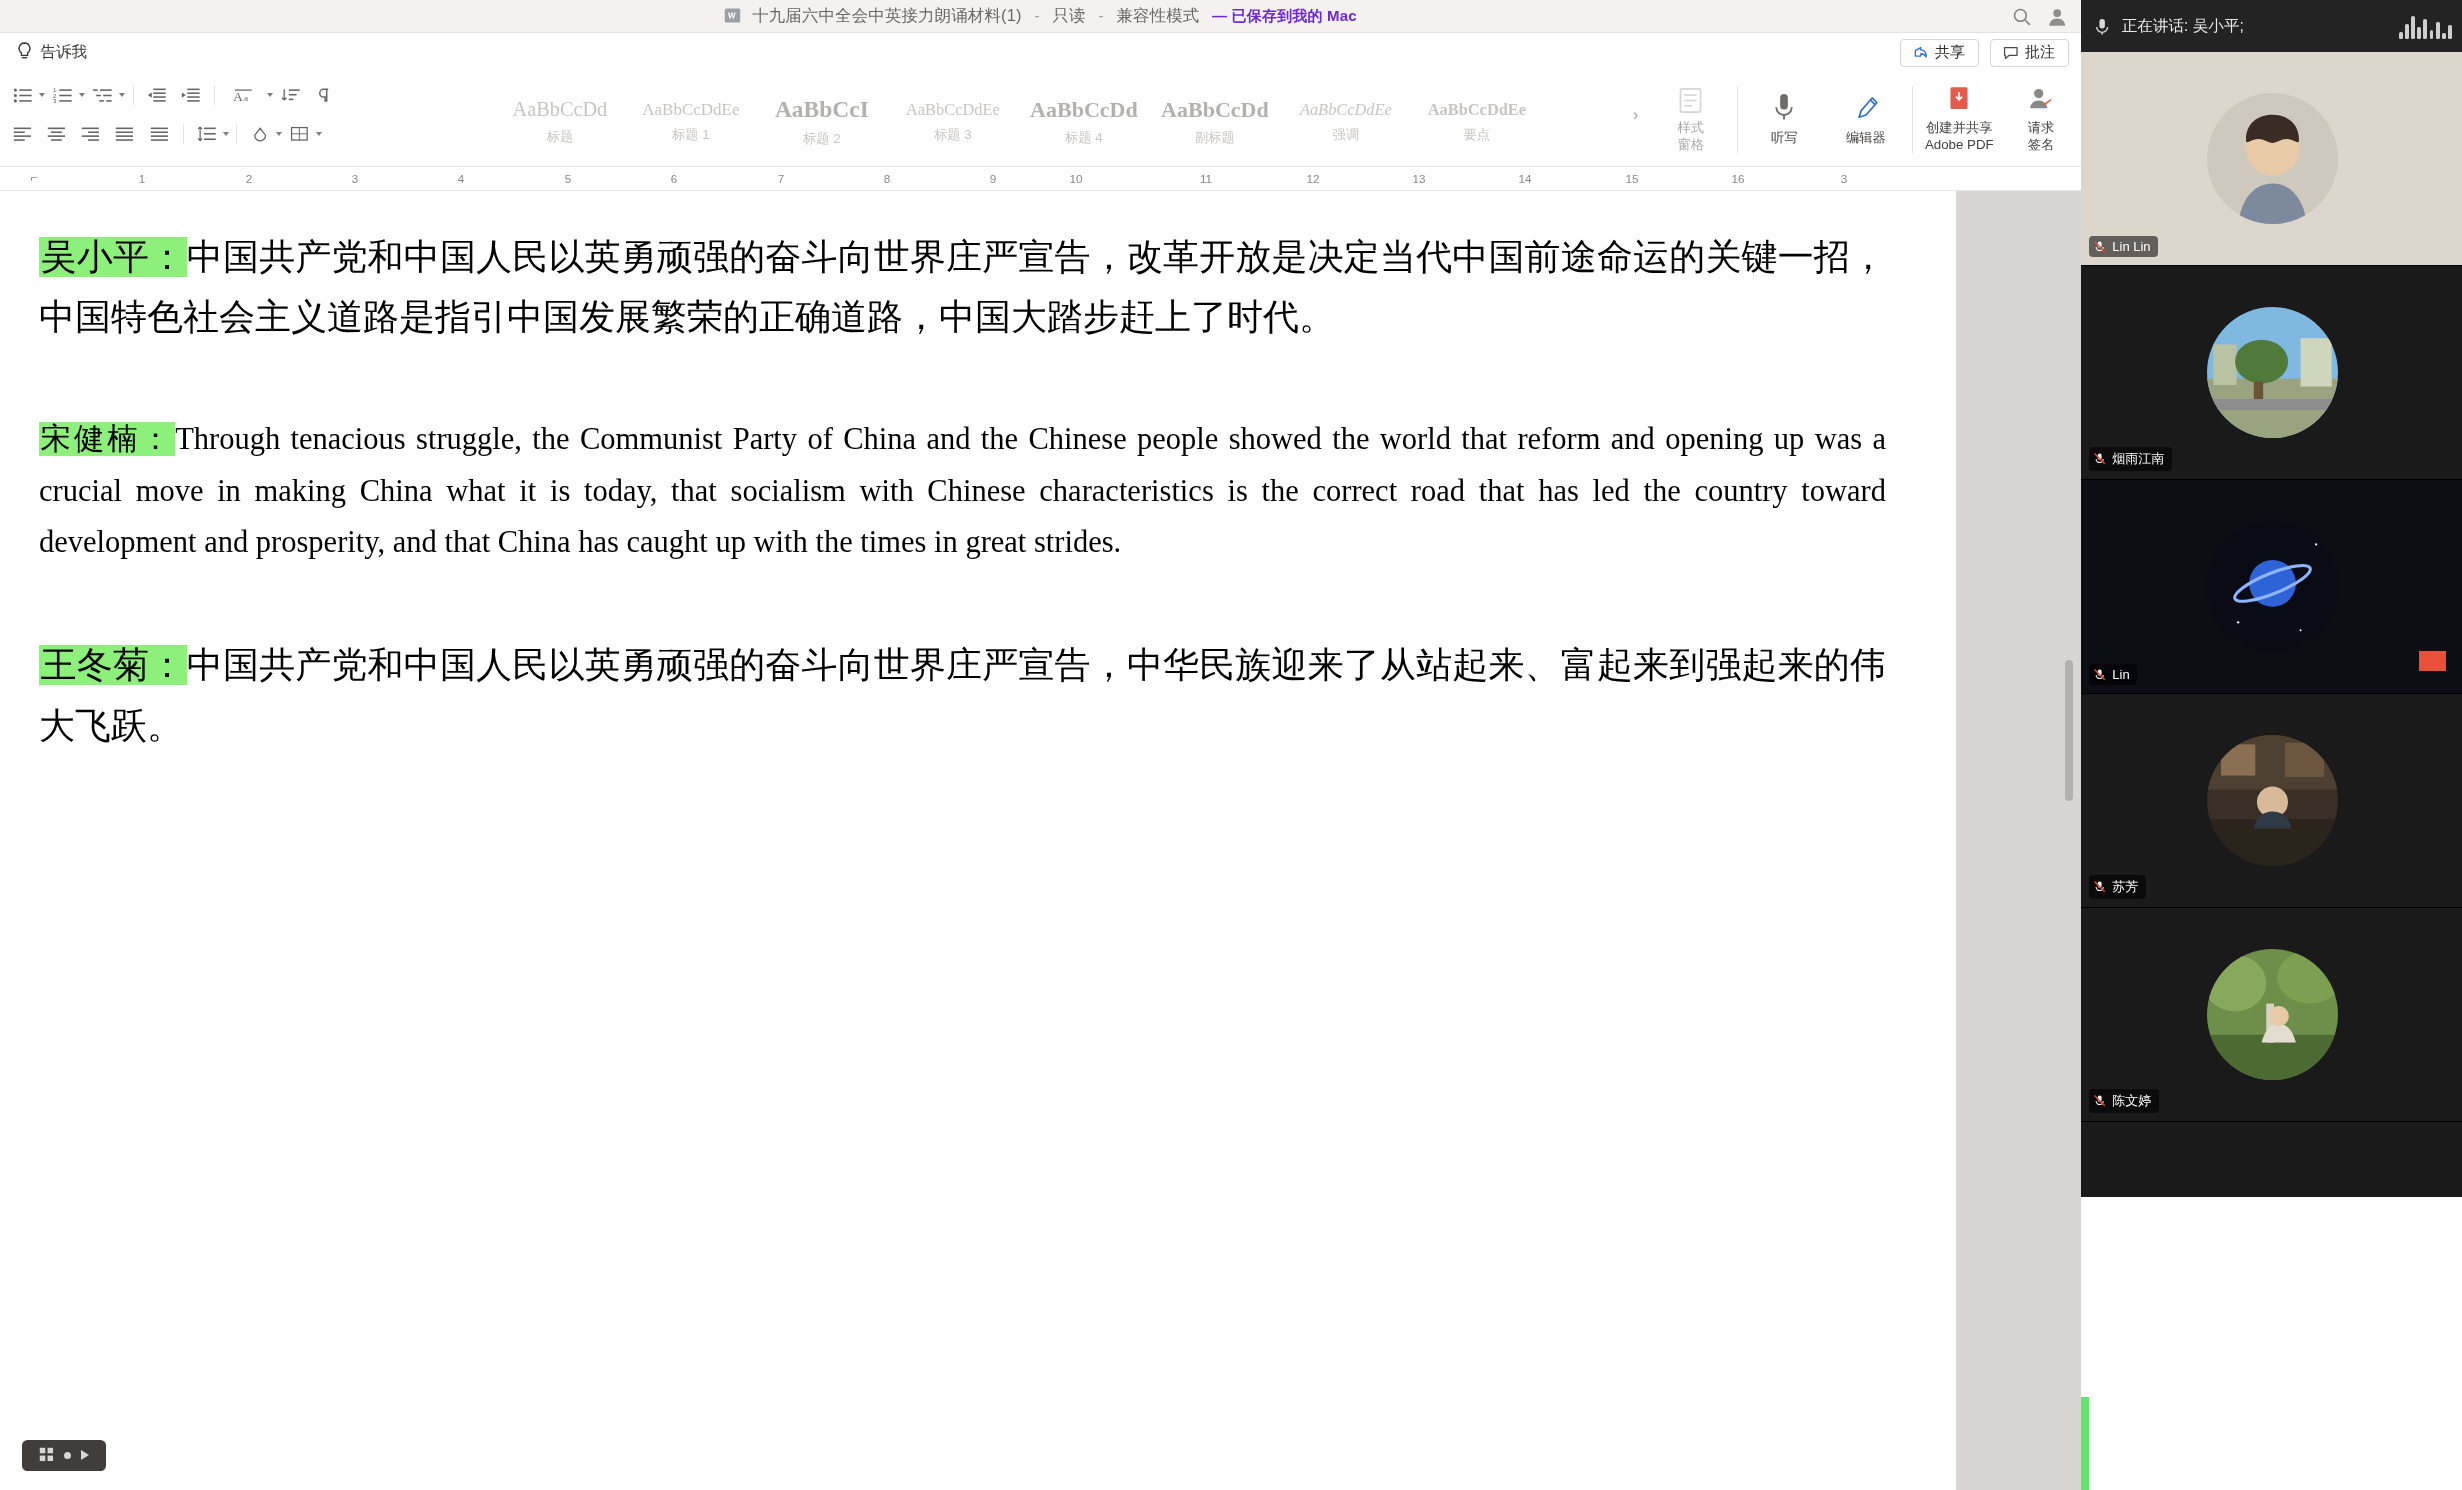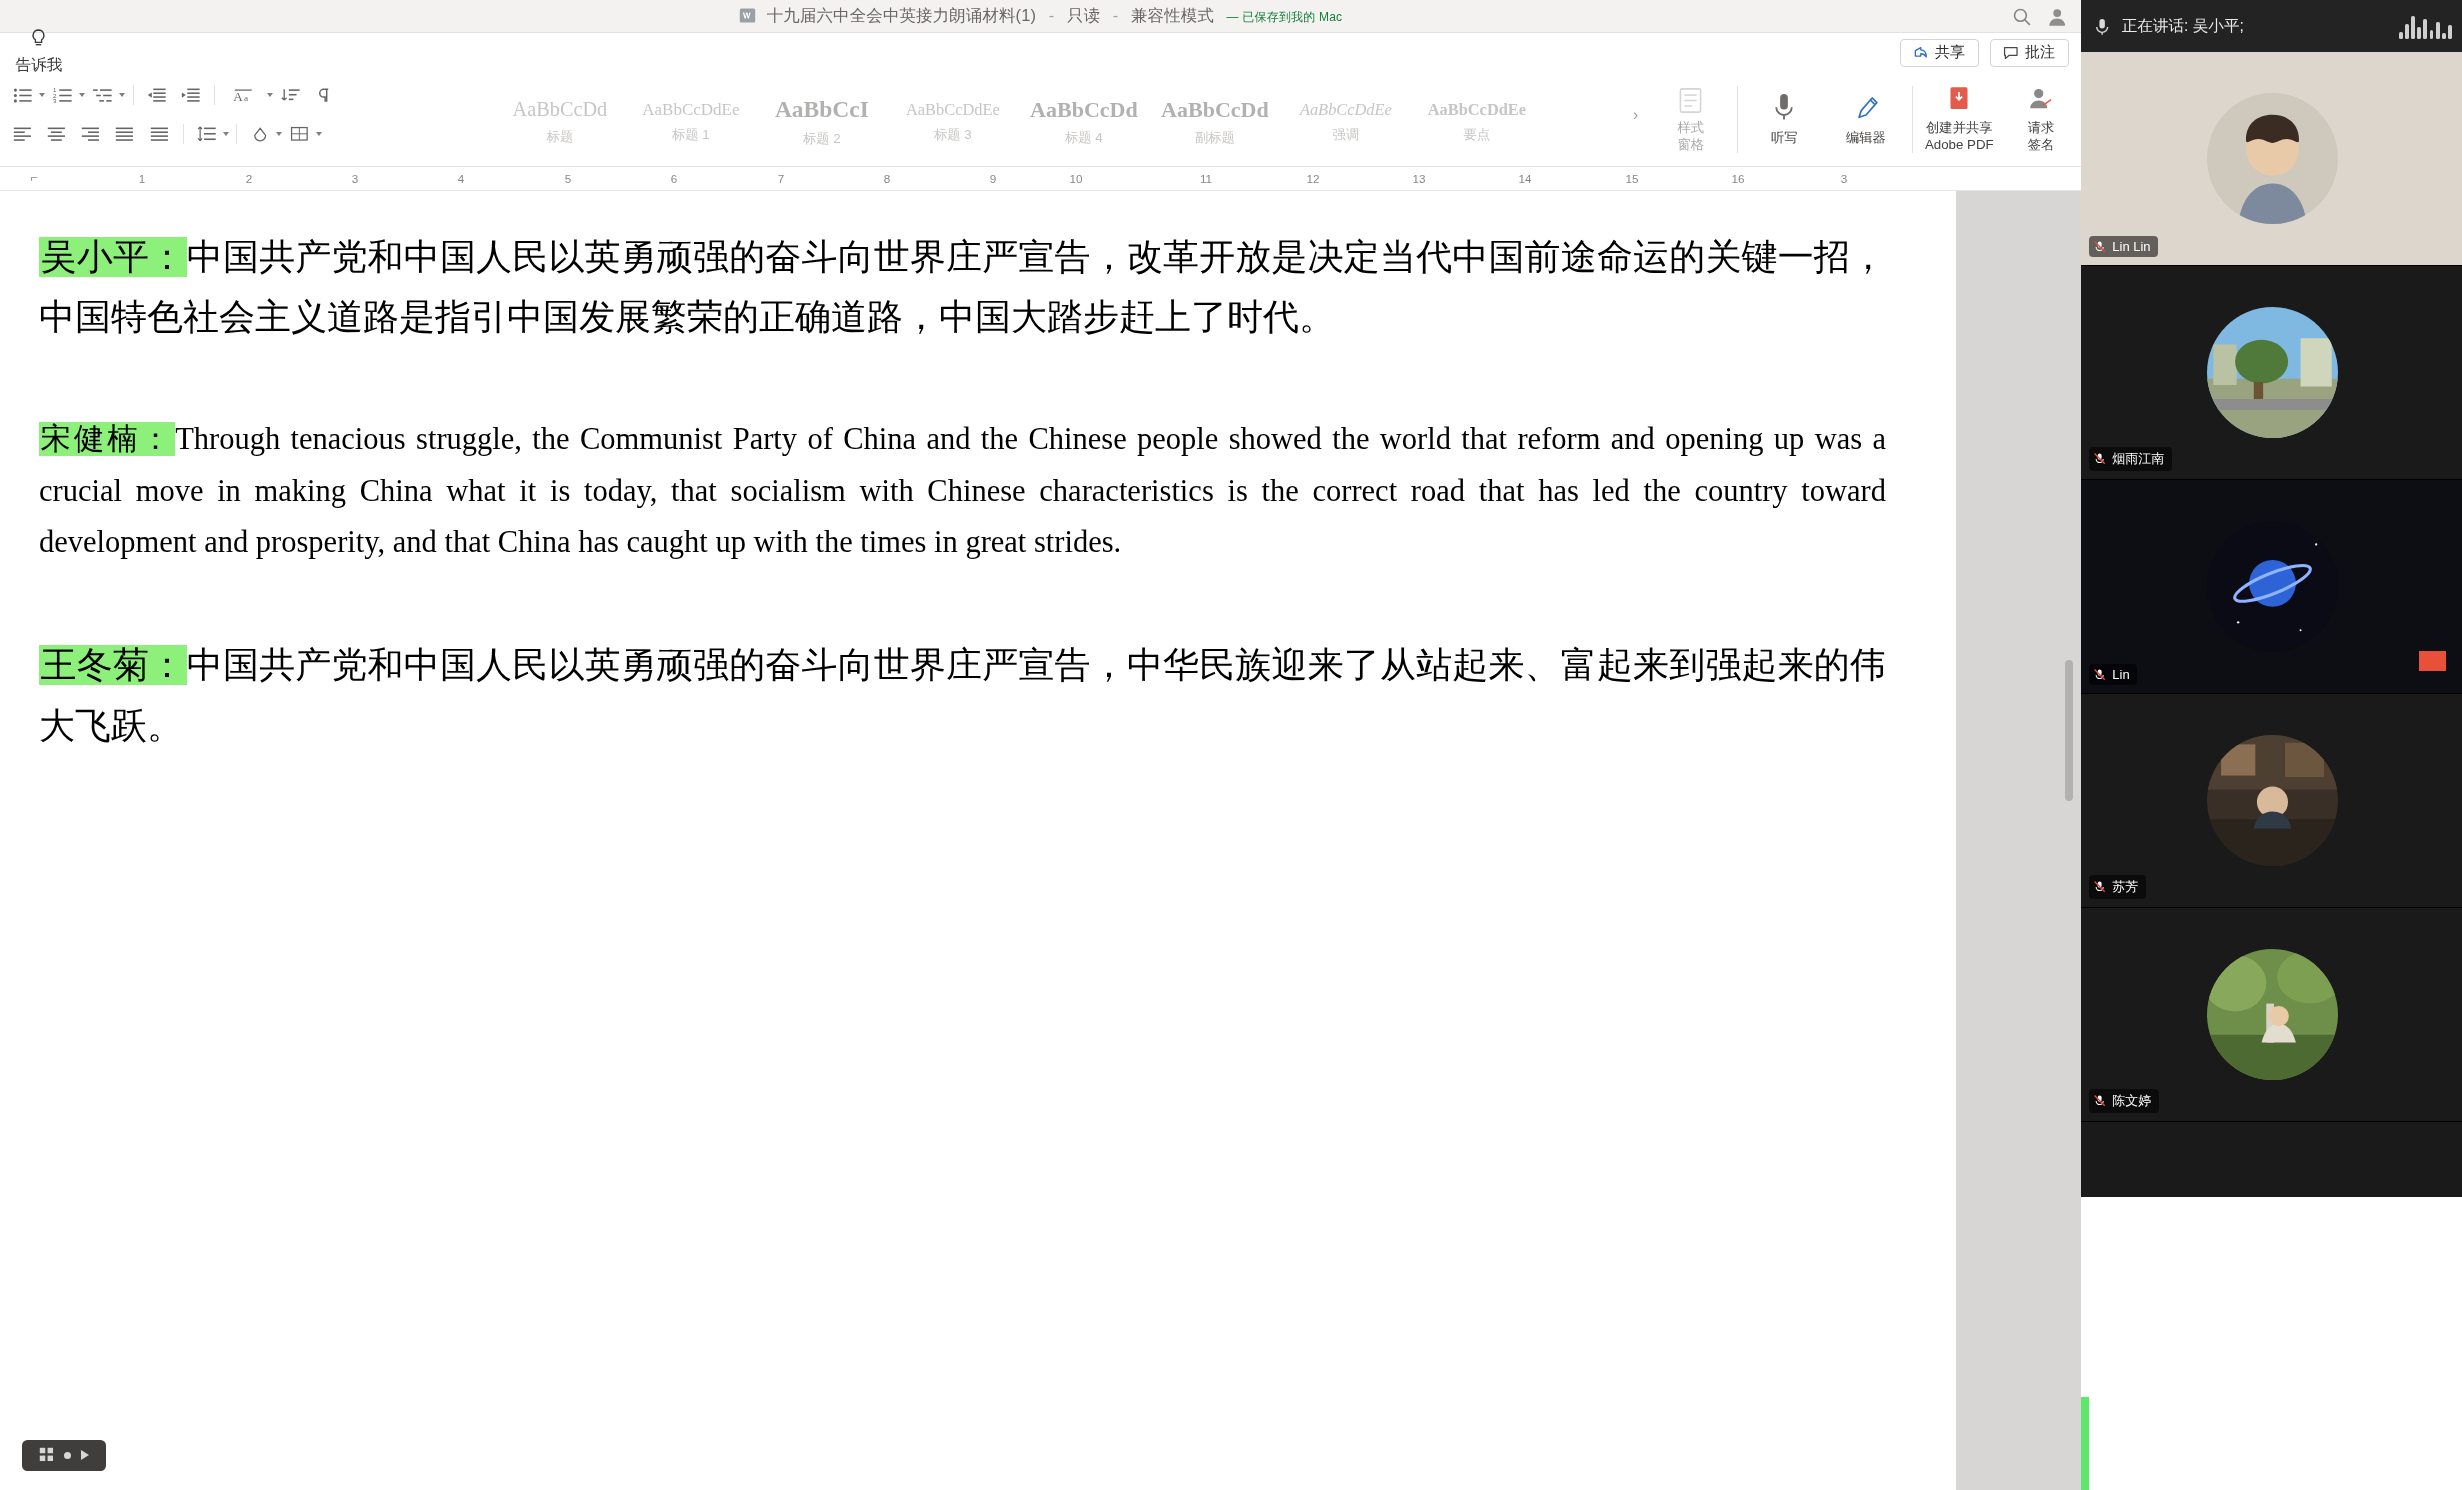--- a/index.html
+++ b/index.html
@@ -41,39 +41,39 @@
     white-space: nowrap;
     letter-spacing: 0.2px;
   }
   .titlebar-text .doc-icon {
     display: inline-block;
     width: 17px; height: 17px;
     vertical-align: -3.1px;
     margin-right: 6.3px;
   }
   .titlebar-text .sep { color: #a9a5a2; margin: 0 7.8px; }
-  .titlebar-text .saved { color: #15803d; font-size: 12px; }
+  .titlebar-text .saved { color: #6d28d9; font-size: 15px; font-weight: bold; }
   .titlebar-right {
     position: absolute; right: 12.5px; top: 0;
     height: 33px; display: flex; align-items: center; gap: 14px;
   }
   .tb-icon { width: 22px; height: 22px; opacity: .65; }
 
   
   .cmdrow {
     position: relative;
     height: 39px;
     background: #ffffff;
     border-bottom: 0.8px solid #eceaе8;
     display: flex; align-items: center;
   }
   .tellme {
-    display: flex; align-items: center; gap: 7.8px;
+    display: flex; gap: 7.8px;
     margin-left: 15.6px;
-    font-size: 15.6px; color: #3b3a39; flex-direction: column;
+    font-size: 15.6px; color: #3b3a39;
   }
   .bulb { width: 17px; height: 19px; }
   .cmdrow-right {
     position: absolute; right: 12.5px; top: 5.5px;
     display: flex; gap: 11px;
   }
   .pill {
     display: flex; align-items: center; gap: 6.3px;
     height: 28px; padding: 0 12.5px;
     border: 0.8px solid #d6d4d2; border-radius: 3.9px;

